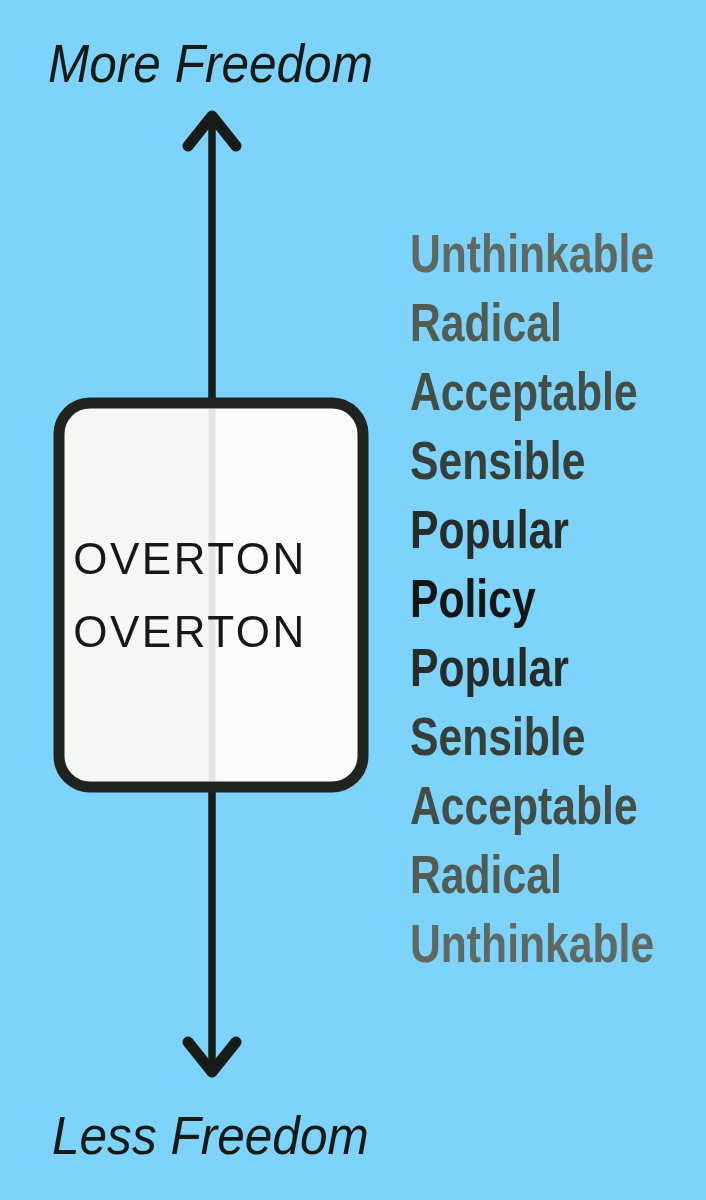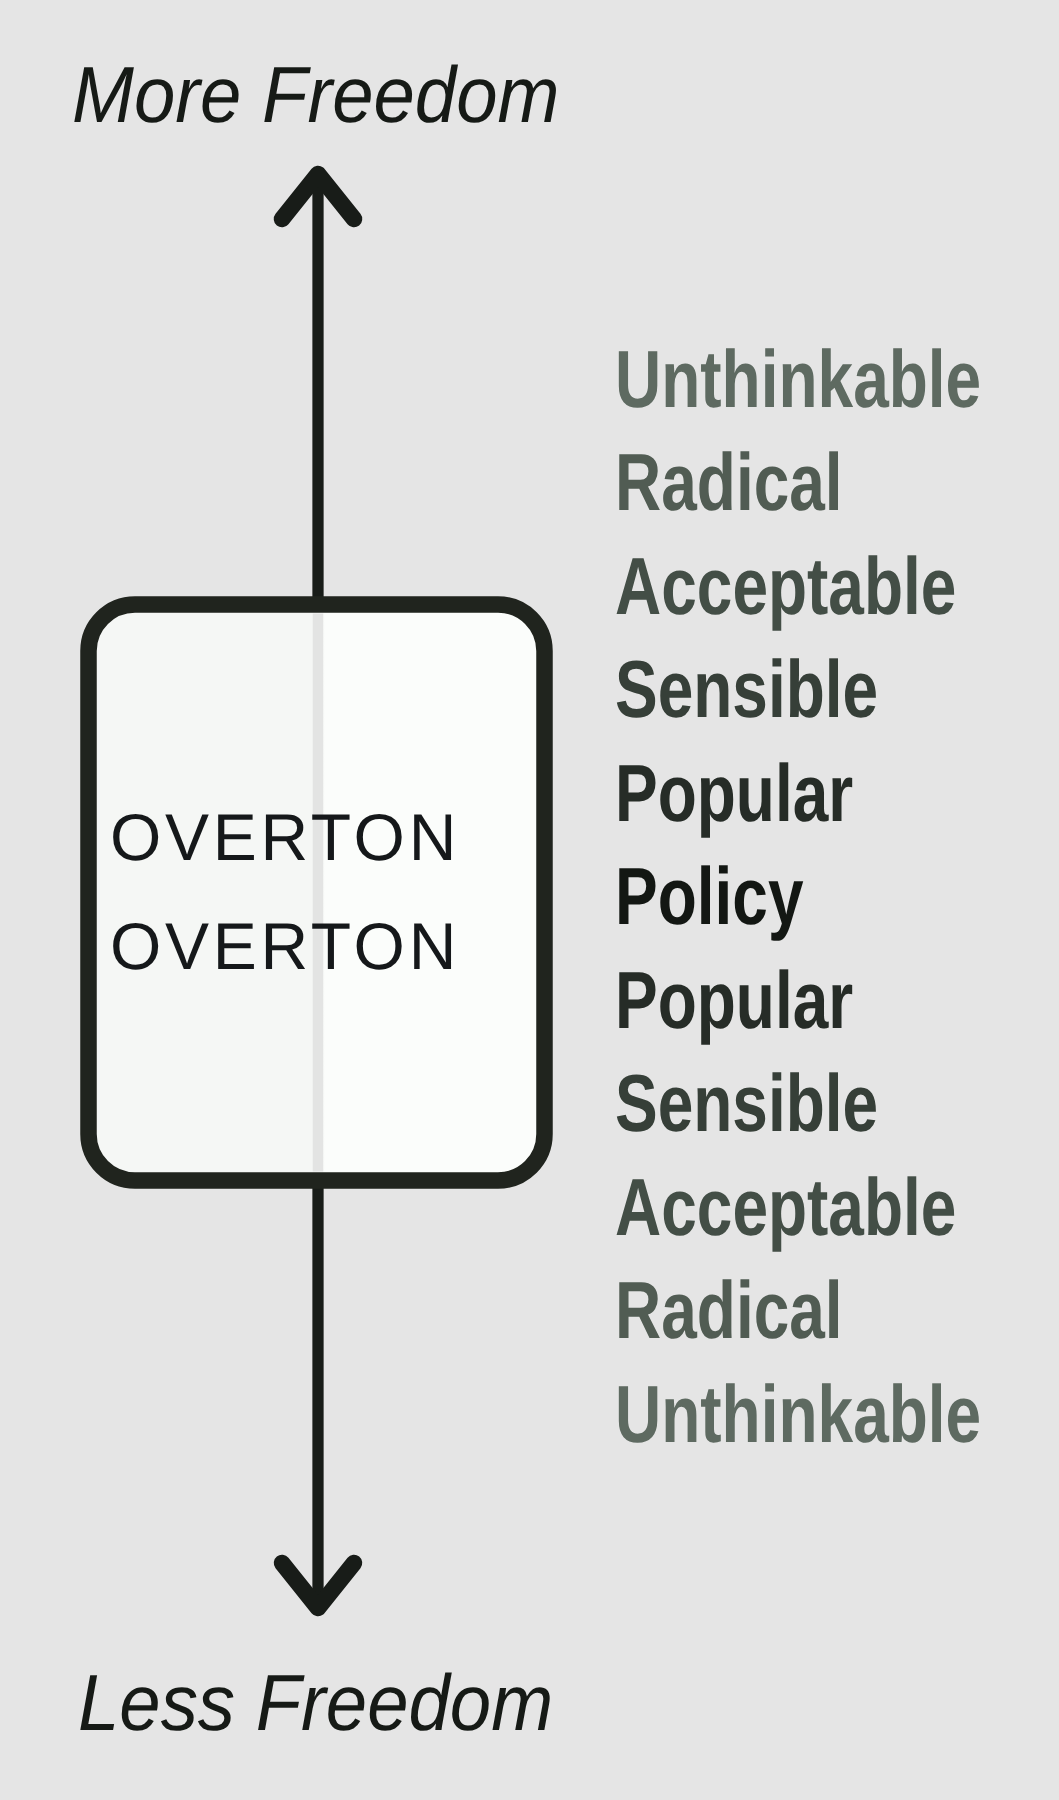--- a/index.html
+++ b/index.html
@@ -63,21 +63,21 @@
     line-height: 69px;
     font-weight: bold;
     white-space: nowrap;
     transform: scaleX(0.79);
     transform-origin: left center;
   }
 </style>
 </head>
 <body>
 
-<div class="stage" style="background: #e5e5e5;">
+<div class="stage" style="background: #7dd3fc;">
 
   <svg class="diagram-svg" viewBox="0 0 706 1200" xmlns="http://www.w3.org/2000/svg">
     <defs>
       <linearGradient id="boxfill" x1="0" y1="0" x2="1" y2="0">
         <stop offset="0" stop-color="#f5f7f5"></stop>
         <stop offset="0.5" stop-color="#f5f7f5"></stop>
         <stop offset="0.52" stop-color="#fbfdfb"></stop>
         <stop offset="1" stop-color="#fbfdfb"></stop>
       </linearGradient>
     </defs>

